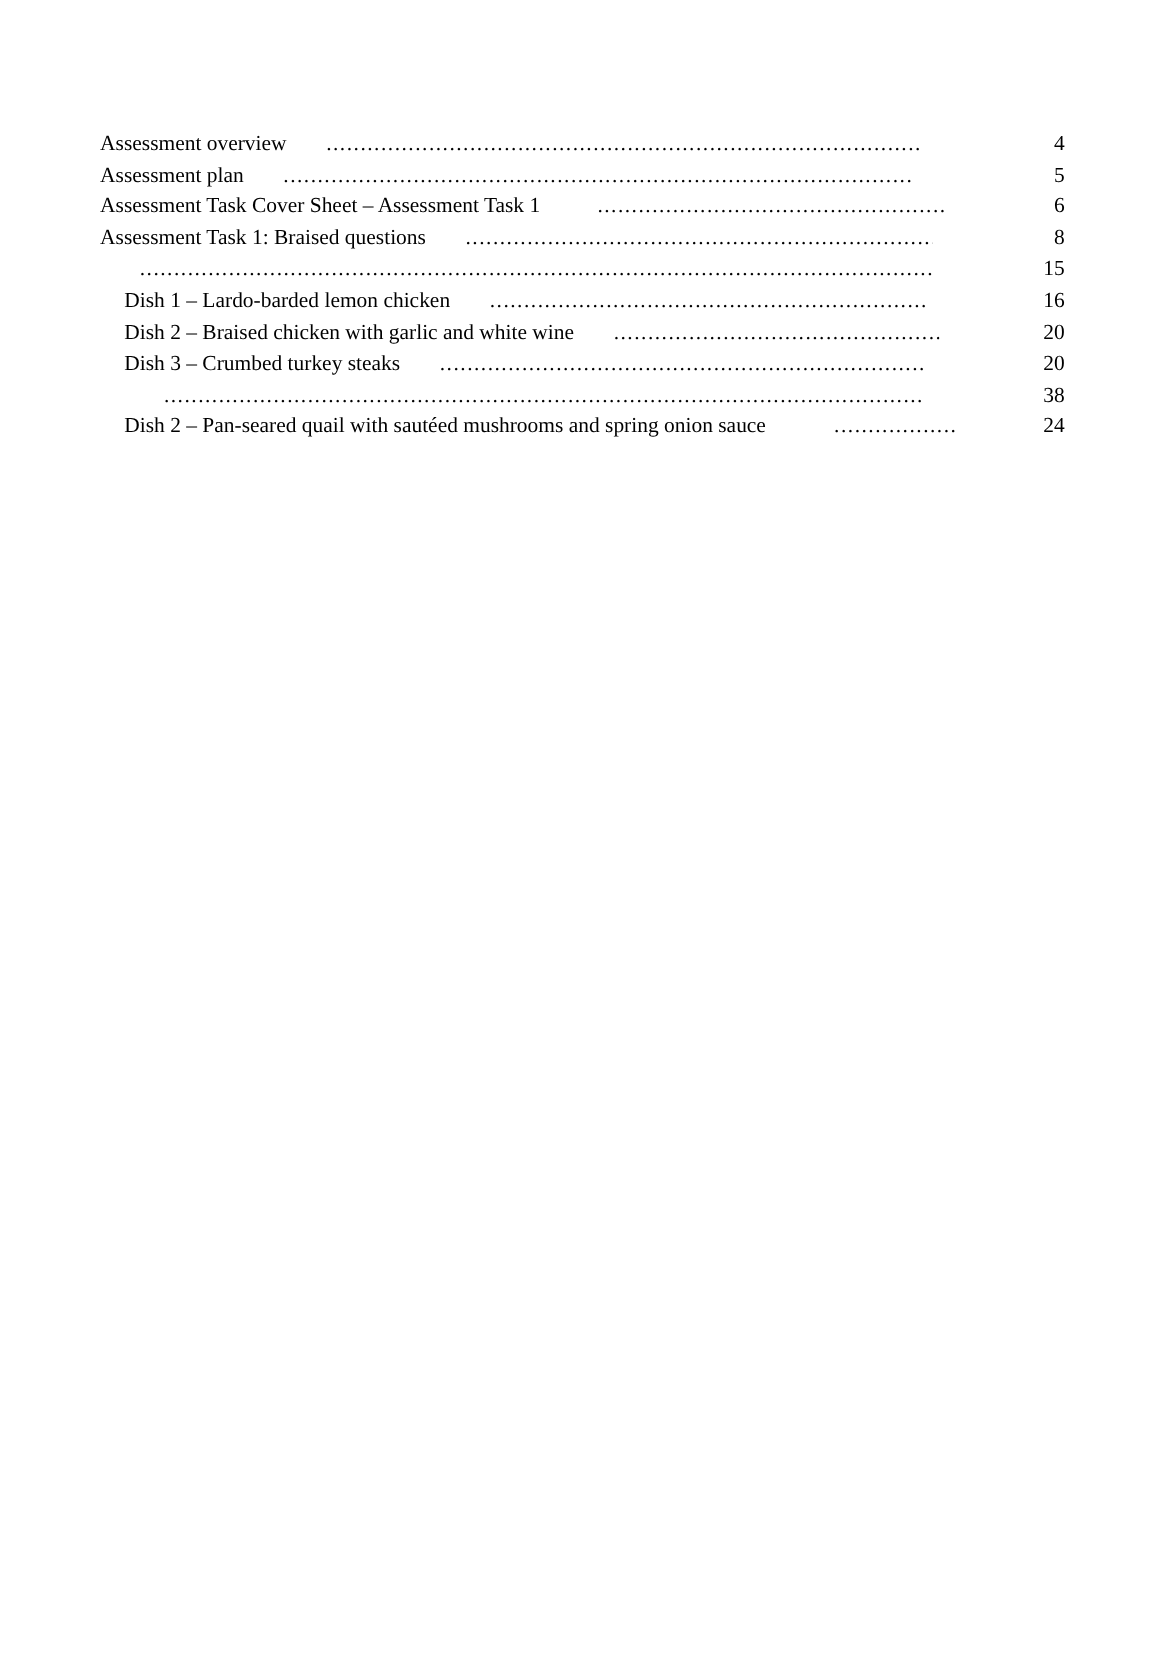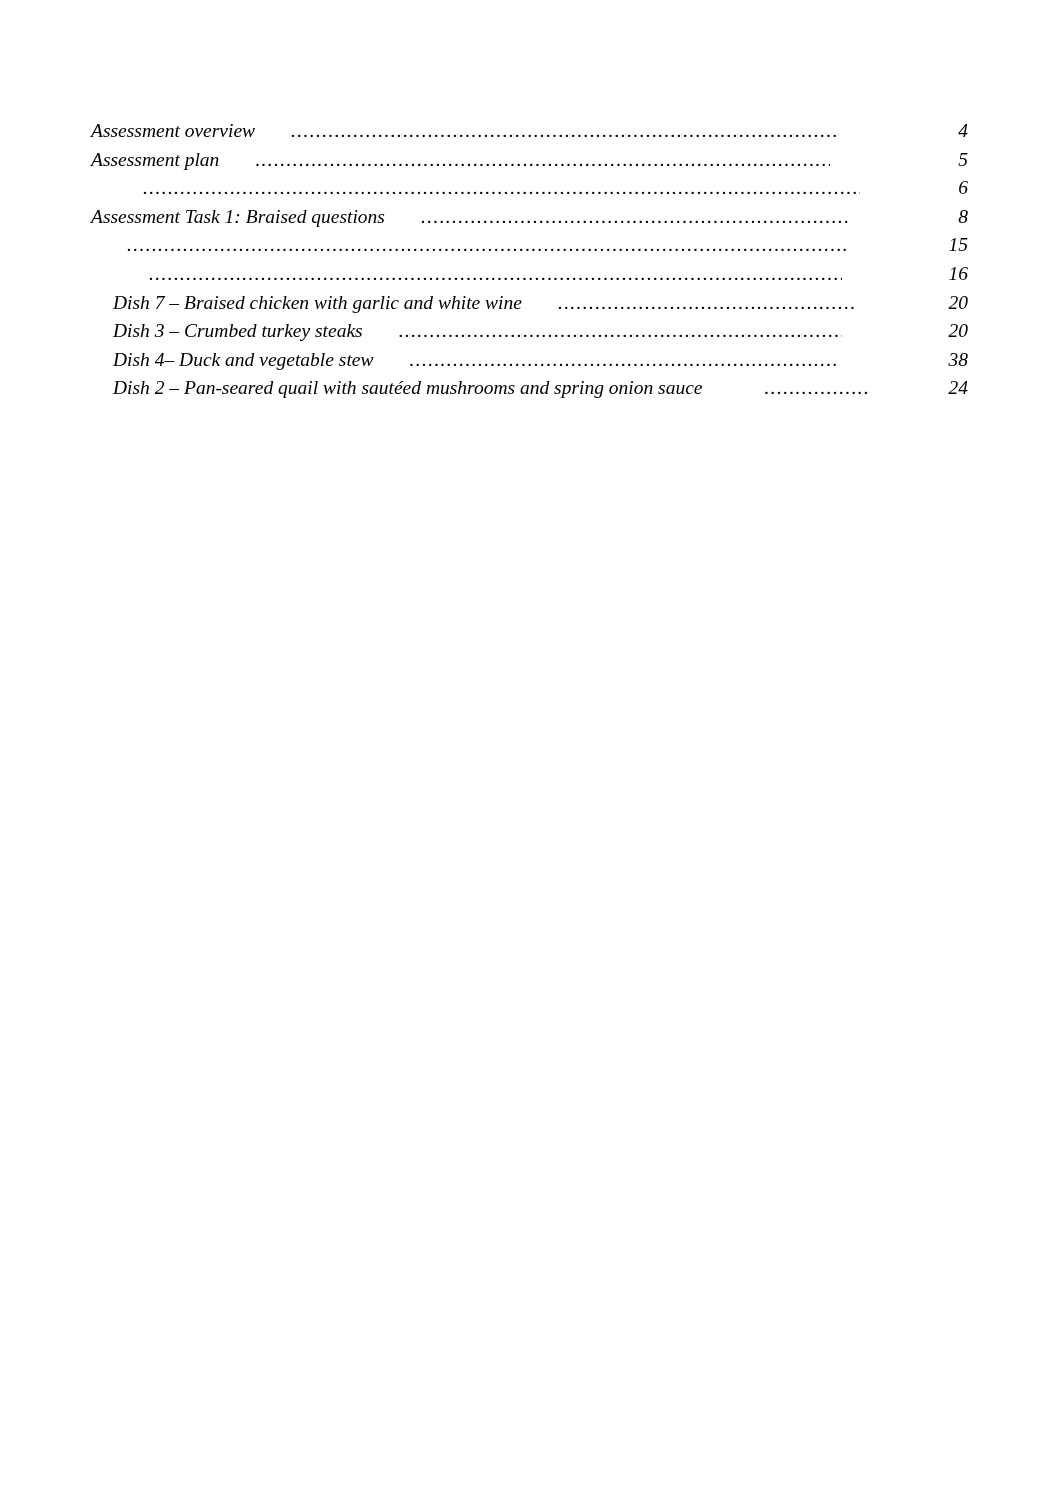--- a/index.html
+++ b/index.html
@@ -22,21 +22,20 @@
     top: 117px;
     width: 877px;
   }
   .toc-entry {
     display: flex;
     align-items: baseline;
     height: 28.6px;
     font-size: 19.5px;
     line-height: 28.6px;
     white-space: nowrap;
-    font-style: italic;
   }
   .toc-entry.level-2 {
     padding-left: 22px;
   }
   .entry-label {
     flex: 0 0 auto;
   }
   .leader-gap {
     flex: 0 0 auto;
     width: 36px;
@@ -92,20 +91,21 @@
       </div>
       <div class="toc-entry" data-row="1">
         <span class="entry-label">Assessment plan</span>
         <span class="leader-gap"></span>
         <span class="entry-leader">
           <span class="dots">...........................................................................................................................................................................................................................</span>
         </span>
         <span class="entry-page">5</span>
       </div>
       <div class="toc-entry" data-row="2">
+        <span class="entry-label">Assessment Task Cover Sheet – Assessment Task 1</span>
         <span class="leader-gap"></span>
         <span class="entry-leader">
           <span class="dots">...........................................................................................................................................................................................................................</span>
         </span>
         <span class="entry-page">6</span>
       </div>
       <div class="toc-entry" data-row="3">
         <span class="entry-label">Assessment Task 1: Braised questions</span>
         <span class="leader-gap"></span>
         <span class="entry-leader">
@@ -114,44 +114,44 @@
         <span class="entry-page">8</span>
       </div>
       <div class="toc-entry" data-row="4">
         <span class="leader-gap"></span>
         <span class="entry-leader">
           <span class="dots">...........................................................................................................................................................................................................................</span>
         </span>
         <span class="entry-page">15</span>
       </div>
       <div class="toc-entry level-2" data-row="5">
+        <span class="entry-label">Dish 1 – Lardo-barded lemon chicken</span>
         <span class="leader-gap"></span>
         <span class="entry-leader">
           <span class="dots">...........................................................................................................................................................................................................................</span>
         </span>
         <span class="entry-page">16</span>
       </div>
       <div class="toc-entry level-2" data-row="6">
-        <span class="entry-label">Dish 7 – Braised chicken with garlic and white wine</span>
+        <span class="entry-label">Dish 2 – Braised chicken with garlic and white wine</span>
         <span class="leader-gap"></span>
         <span class="entry-leader">
           <span class="dots">...........................................................................................................................................................................................................................</span>
         </span>
         <span class="entry-page">20</span>
       </div>
       <div class="toc-entry level-2" data-row="7">
         <span class="entry-label">Dish 3 – Crumbed turkey steaks</span>
         <span class="leader-gap"></span>
         <span class="entry-leader">
           <span class="dots">...........................................................................................................................................................................................................................</span>
         </span>
         <span class="entry-page">20</span>
       </div>
       <div class="toc-entry level-2" data-row="8">
-        <span class="entry-label">Dish 4– Duck and vegetable stew</span>
         <span class="leader-gap"></span>
         <span class="entry-leader">
           <span class="dots">...........................................................................................................................................................................................................................</span>
         </span>
         <span class="entry-page">38</span>
       </div>
       <div class="toc-entry level-2" data-row="9">
         <span class="entry-label">Dish 2 – Pan-seared quail with sautéed mushrooms and spring onion sauce</span>
         <span class="leader-gap"></span>
         <span class="entry-leader">

